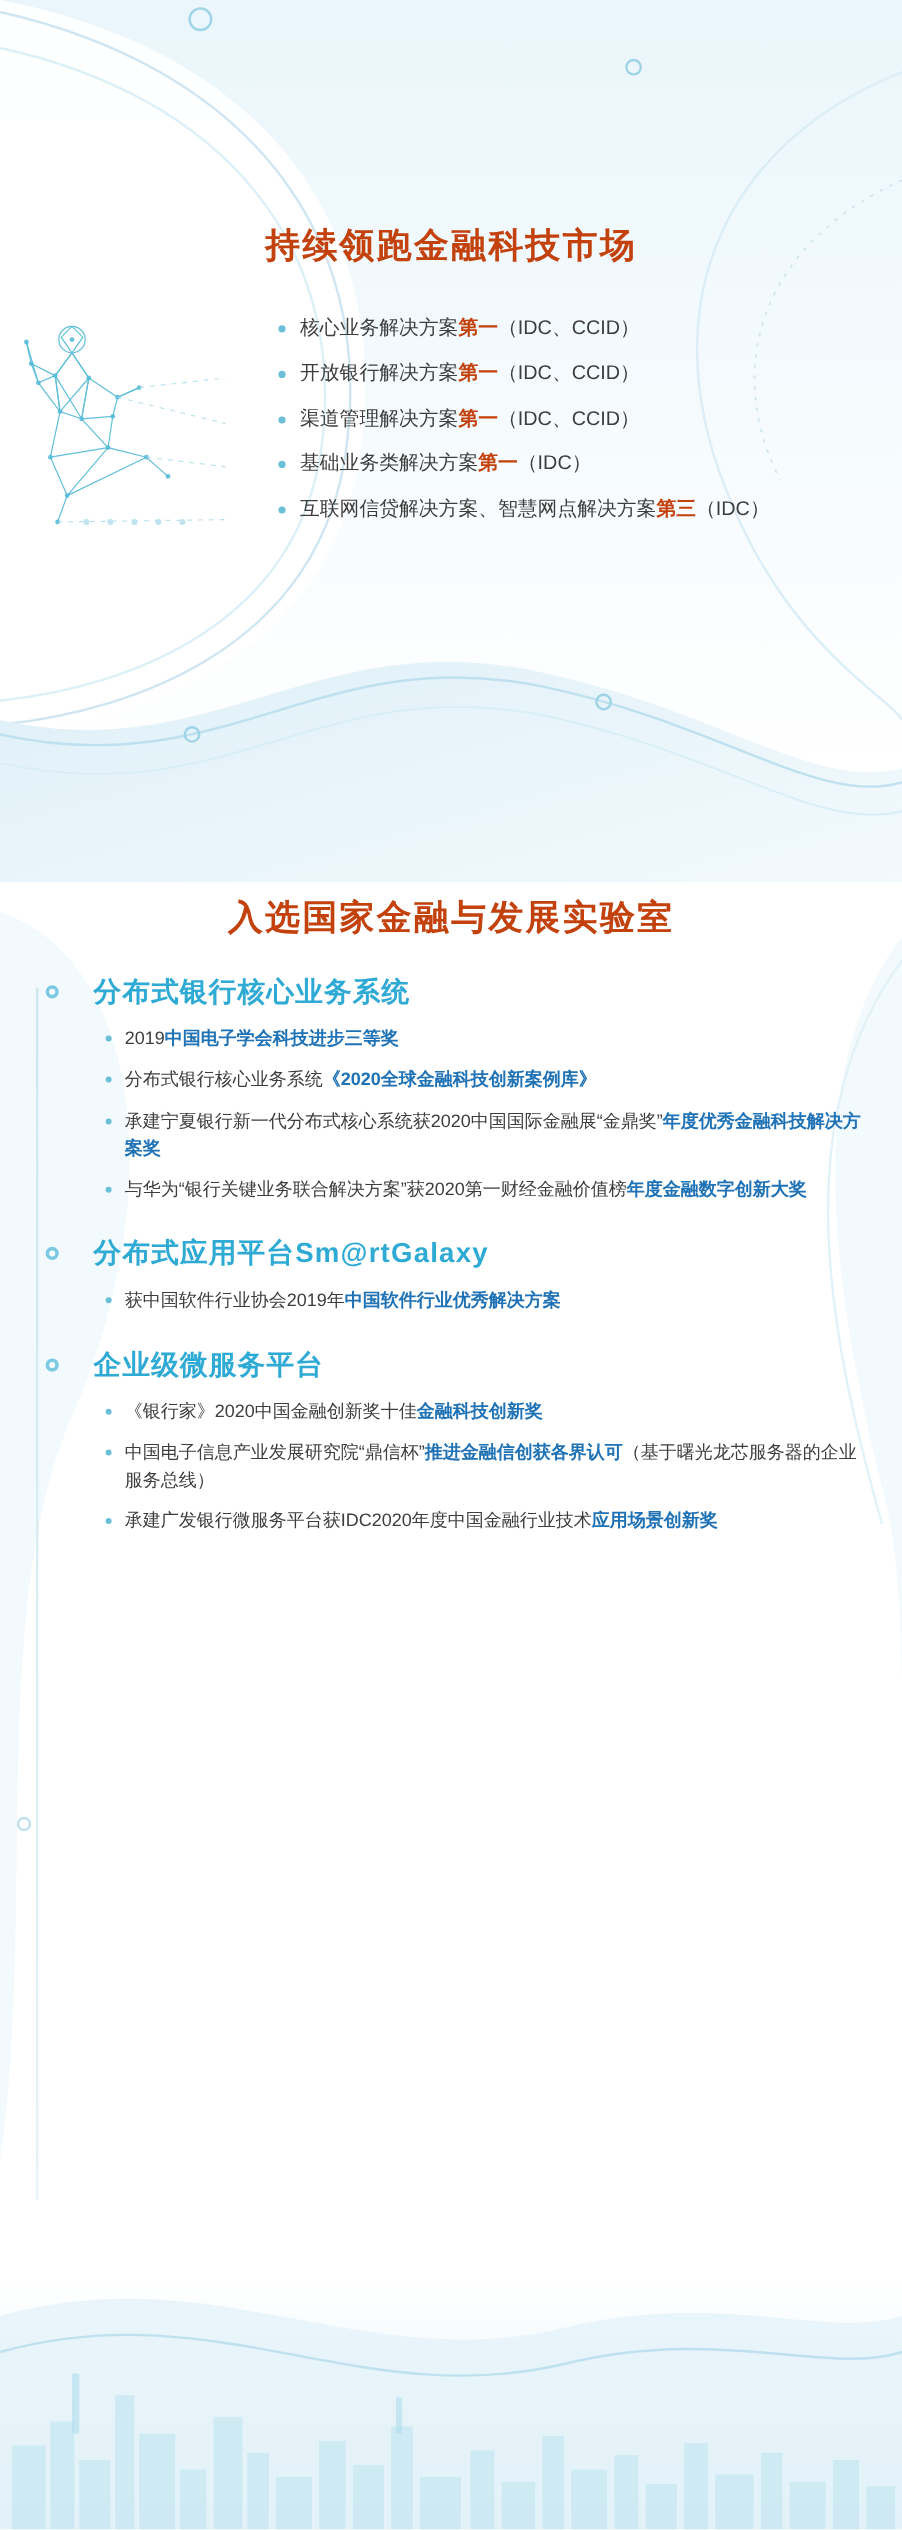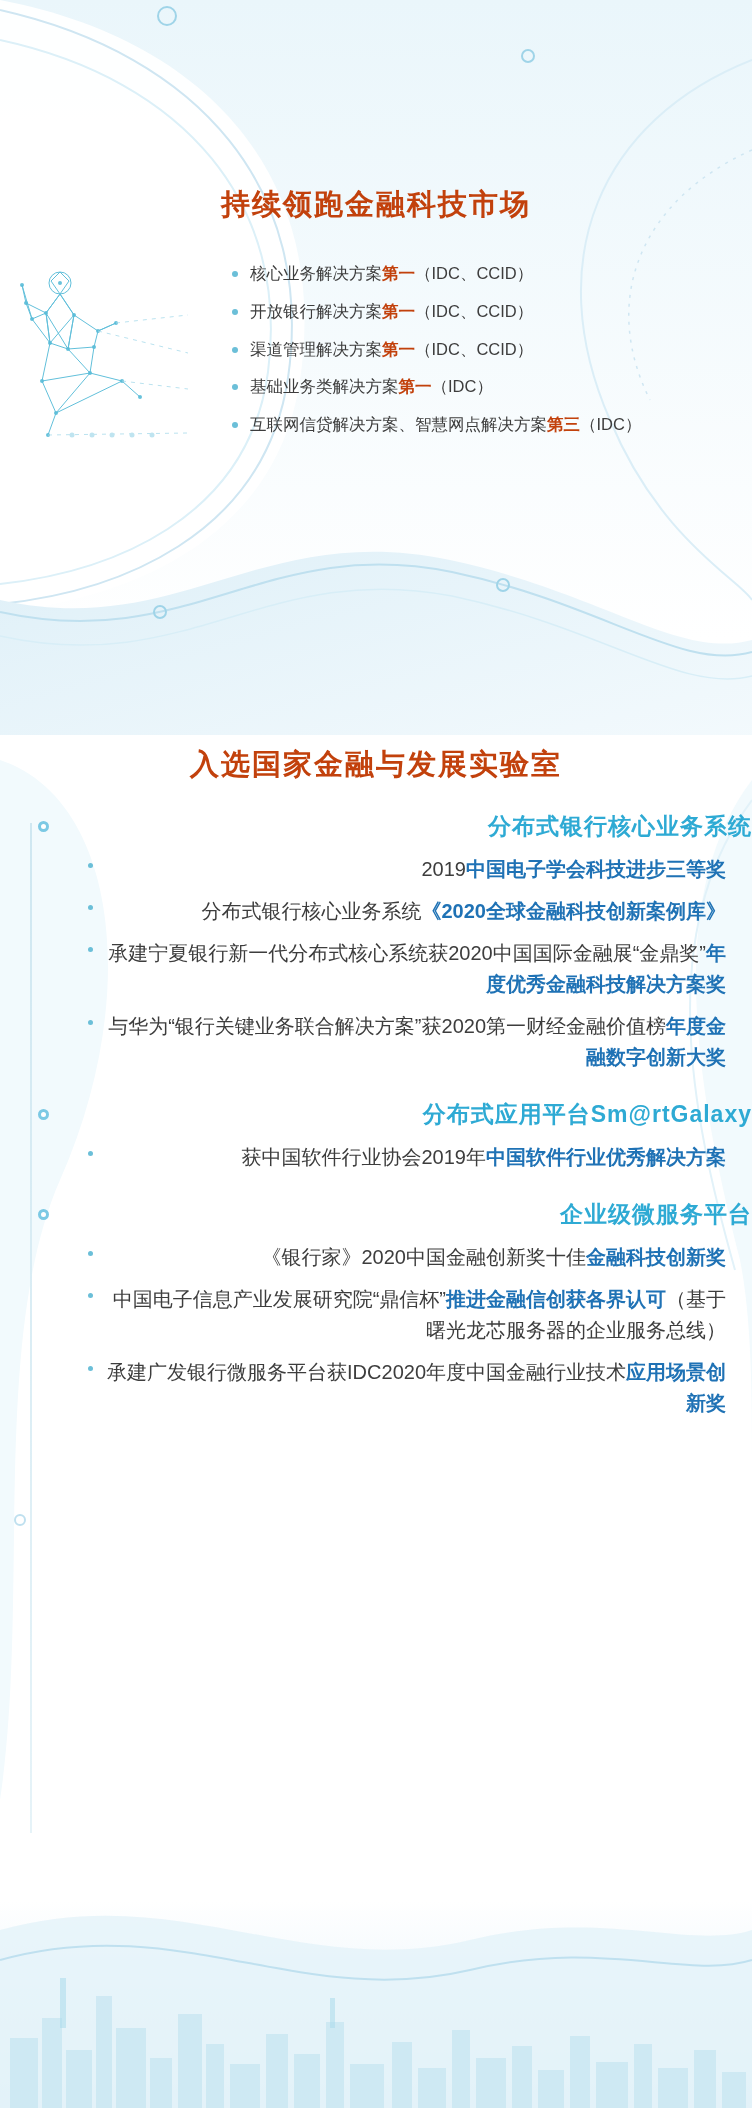--- a/index.html
+++ b/index.html
@@ -75,21 +75,21 @@
   .timeline {
     position: absolute;
     left: 30px;
     top: 78px;
     width: 2px;
     height: 1010px;
     background: linear-gradient(to bottom, #cfe7f1, #e6f3f8);
     z-index: 1;
   }
 
-  .group { position: relative; margin: 0 0 0 16px; padding-left: 0; text-align: right; }
+  .group { position: relative; margin: 0 0 0 16px; padding-left: 0; }
   .group-head {
     position: relative;
     margin-left: 62px;
     color: #2eaad4;
     font-size: 23px;
     font-weight: bold;
     letter-spacing: 1px;
     margin-bottom: 12px;
   }
   .group-dot {
@@ -105,21 +105,21 @@
 
   .g-list {
     list-style: none;
     margin: 0 0 26px 0;
     padding: 0 26px 0 72px;
   }
   .g-list li {
     position: relative;
     padding-left: 16px;
     margin-bottom: 11px;
-    font-size: 20px;
+    font-size: 15px;
     line-height: 1.55;
     color: #3d3d3d;
   }
   .g-list li:before {
     content: "";
     position: absolute;
     left: 0px;
     top: 9px;
     width: 5px;
     height: 5px;

